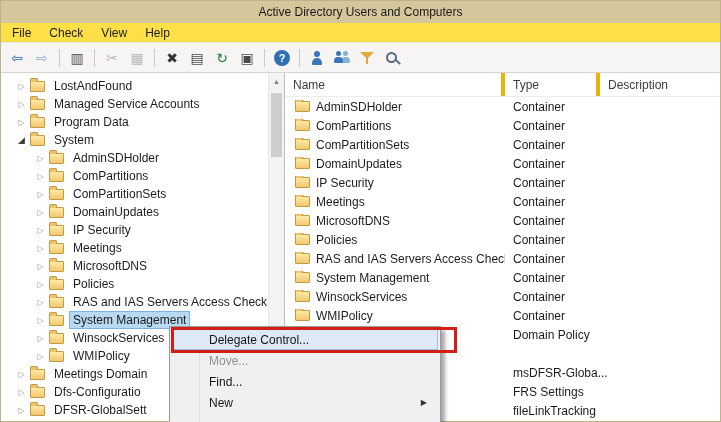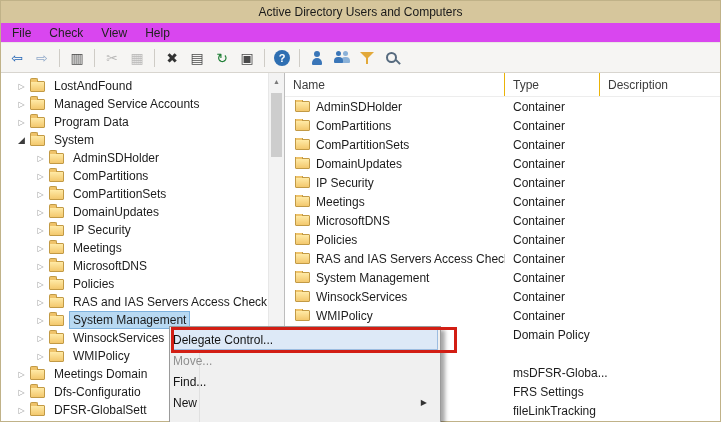--- a/index.html
+++ b/index.html
@@ -5,21 +5,21 @@
   html,body{margin:0;padding:0}
   body{
     width:721px;height:422px;position:relative;overflow:hidden;
     font-family:"Liberation Sans","DejaVu Sans",sans-serif;
     background:#fff;font-size:12px;color:#1c1c1c;
   }
   .window{position:absolute;inset:0;border:1px solid #c0b288;box-sizing:border-box;background:#fff}
   
   .titlebar{height:22px;background:var(--titlebar);display:flex;align-items:center;justify-content:center;font-size:12px;color:#1a1a1a}
   
-  .menubar{height:20px;background:#d946ef;border-bottom:1px solid #e9e7e3;display:flex;align-items:center;padding-left:2px;box-sizing:border-box}
+  .menubar{height:20px;background:#fde047;border-bottom:1px solid #e9e7e3;display:flex;align-items:center;padding-left:2px;box-sizing:border-box}
   .menu-item{padding:2px 9px;color:#222}
   
   .toolbar{height:30px;background:#f6f5f3;border-bottom:1px solid #d8d5cf;display:flex;align-items:center;padding-left:4px;gap:1px;box-sizing:border-box}
   .tb-btn{width:24px;height:24px;display:flex;align-items:center;justify-content:center;font-size:14px;border-radius:2px}
   .tb-btn.disabled{opacity:.45}
   .tb-sep{width:1px;height:18px;background:#cfccc6;margin:0 4px;display:inline-block}
   .shape-help{width:16px;height:16px;border-radius:50%;background:#2f6fb2;color:#fff;font-size:11px;font-weight:bold;display:flex;align-items:center;justify-content:center}
   .shape-person,.shape-group,.shape-funnel,.shape-magnifier{position:relative;width:16px;height:16px;display:inline-block}
   .shape-person::before{content:"";position:absolute;left:5px;top:1px;width:6px;height:6px;border-radius:50%;background:#3a76b8}
   .shape-person::after{content:"";position:absolute;left:3px;top:8px;width:10px;height:7px;border-radius:5px 5px 1px 1px;background:#3a76b8}
@@ -40,31 +40,31 @@
   .tlabel{padding:1px 3px;border:1px solid transparent}
   .trow.selected .tlabel{background:var(--selection);border-color:#7fb2dd}
   
   .scrollbar{position:absolute;top:0;right:0;bottom:0;width:16px;background:#f3f3f3;border-left:1px solid #e7e7e7;display:flex;flex-direction:column;align-items:center;z-index:2;box-sizing:border-box}
   .sb-btn{height:16px;width:15px;font-size:7px;color:#7a7a7a;display:flex;align-items:center;justify-content:center}
   .sb-thumb{width:11px;height:64px;background:#cdcdcd;margin-top:4px}
   .sb-fill{flex:1}
   
   .details-pane{flex:1;background:#fff;display:flex;flex-direction:column;overflow:hidden}
   .list-header{height:24px;flex:0 0 24px;display:flex;align-items:center;color:#3c3c3c;border-bottom:1px solid #ededed;box-sizing:border-box}
-  .hcell{height:100%;display:flex;align-items:center;padding:0 8px;border-right:1px solid #eab308;box-sizing:border-box}
+  .hcell{height:100%;display:flex;align-items:center;padding:0 8px;border-right:4px solid #eab308;box-sizing:border-box}
   .hcell.name{width:220px}.hcell.type{width:95px}.hcell.desc{flex:1;border-right:none}
   .lrow{height:19px;display:flex;align-items:center}
   .lcell-name{width:220px;flex:0 0 220px;display:flex;align-items:center;padding-left:8px;box-sizing:border-box;white-space:nowrap;overflow:hidden}
   .lcell-name .folder{margin-right:6px}
   .lcell-type{width:95px;flex:0 0 95px;padding-left:8px;box-sizing:border-box;white-space:nowrap}
   .lcell-desc{flex:1}
   
   .context-menu{position:absolute;left:168px;top:325px;width:272px;height:120px;background:#f0f0f0;border:1px solid #9a9a9a;box-shadow:4px 4px 4px rgba(0,0,0,.35);padding:2px;box-sizing:border-box;z-index:30}
   .context-menu::before{content:"";position:absolute;left:29px;top:3px;bottom:3px;width:1px;background:#e0e0e0}
-  .mi{height:21px;display:flex;align-items:center;color:#141414;position:relative;box-sizing:border-box;border:1px solid transparent}
+  .mi{height:21px;display:flex;align-items:center;padding-left:36px;color:#141414;position:relative;box-sizing:border-box;border:1px solid transparent}
   .mi.hl{background:#dde9f7;border-color:#9cbce0}
   .mi.disabled{color:#909090}
   .mi-arrow{position:absolute;right:10px;font-size:8px;color:#333}
   
   .red-box{position:absolute;left:170px;top:326px;width:286px;height:26px;border:3px solid var(--annotation-red);box-sizing:border-box;z-index:40;pointer-events:none}
 </style>
 </head>
 <body>
 
 <div class="window">

